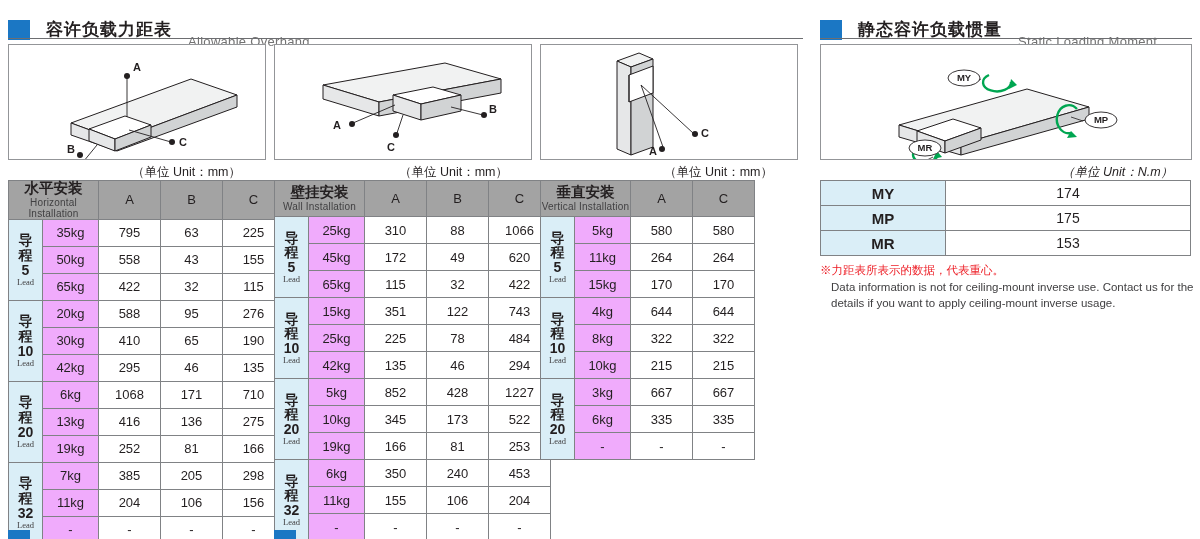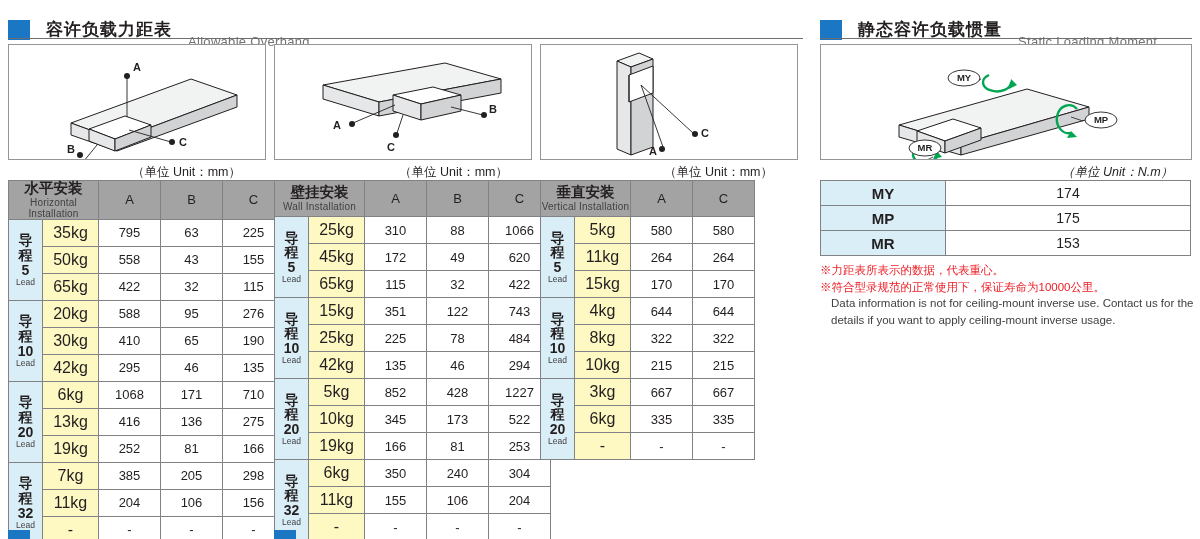--- a/index.html
+++ b/index.html
@@ -56,22 +56,22 @@
   .hdr-main { font-size:14.5px; font-weight:bold; line-height:1.1; }
   .hdr-sub  { font-size:10px; color:#414042; letter-spacing:0.2px;text-align:center; }
   .lead-cell {
     background:#daeef7;
     font-size:13px;
     line-height:1.05;
     width:34px;
   }
   .lead-cell .big { font-size:14px; font-weight:bold; display:block; }
   .lead-cell .num { font-size:14px; font-weight:bold; display:block; }
-  .lead-cell .en  { font-size:8.5px; display:block; color:#414042; }
-  .wcell { background:#fef9c3; font-size:16px; width:56px; }
+  .lead-cell .en  { font-size:8.5px; display:block; color:#414042;font-family:Liberation Serif, serif; }
+  .wcell { background:#f0abfc; font-size:13px; width:56px; }
   .val { width:62px; height:27px; }
 
   
   table.moment { position:absolute; border-collapse:collapse; font-size:14px; }
   table.moment td {
     border:1px solid #808285;
     height:25px; text-align:center; vertical-align:middle;
   }
   table.moment td.k { background:#daeef7; width:125px; font-weight:bold; font-size:15px; }
   table.moment td.v { width:245px; font-size:14px; }
@@ -411,21 +411,21 @@
       <tr>
         <td class="lead-cell" rowspan="3">
           <span class="big">导</span>
           <span class="big">程</span>
           <span class="num">32</span>
           <span class="en">Lead</span>
         </td>
         <td class="wcell">6kg</td>
         <td class="val">350</td>
         <td class="val">240</td>
-        <td class="val">304</td>
+        <td class="val">453</td>
       </tr>
       <tr>
         <td class="wcell">11kg</td>
         <td class="val">155</td>
         <td class="val">106</td>
         <td class="val">204</td>
       </tr>
       <tr>
         <td class="wcell">-</td>
         <td class="val">-</td>
@@ -523,18 +523,17 @@
       </tr>
       <tr>
         <td class="k">MR</td>
         <td class="v">153</td>
       </tr>
     </tbody>
   </table>
 
 <div class="notes" id="notes" style="left:820px; top:262px;">
     <div class="note-cn">※力距表所表示的数据，代表重心。</div>
-    <div class="note-cn">※符合型录规范的正常使用下，保证寿命为10000公里。</div>
     <div class="note-en">Data information is not for ceiling-mount inverse use. Contact us for the details if you want to apply ceiling-mount inverse usage.</div>
   </div>
 
 <div class="bottom-bar" style="left:8px; top:530px;"></div>
 <div class="bottom-bar" style="left:274px; top:530px;"></div>
 
 </body></html>

